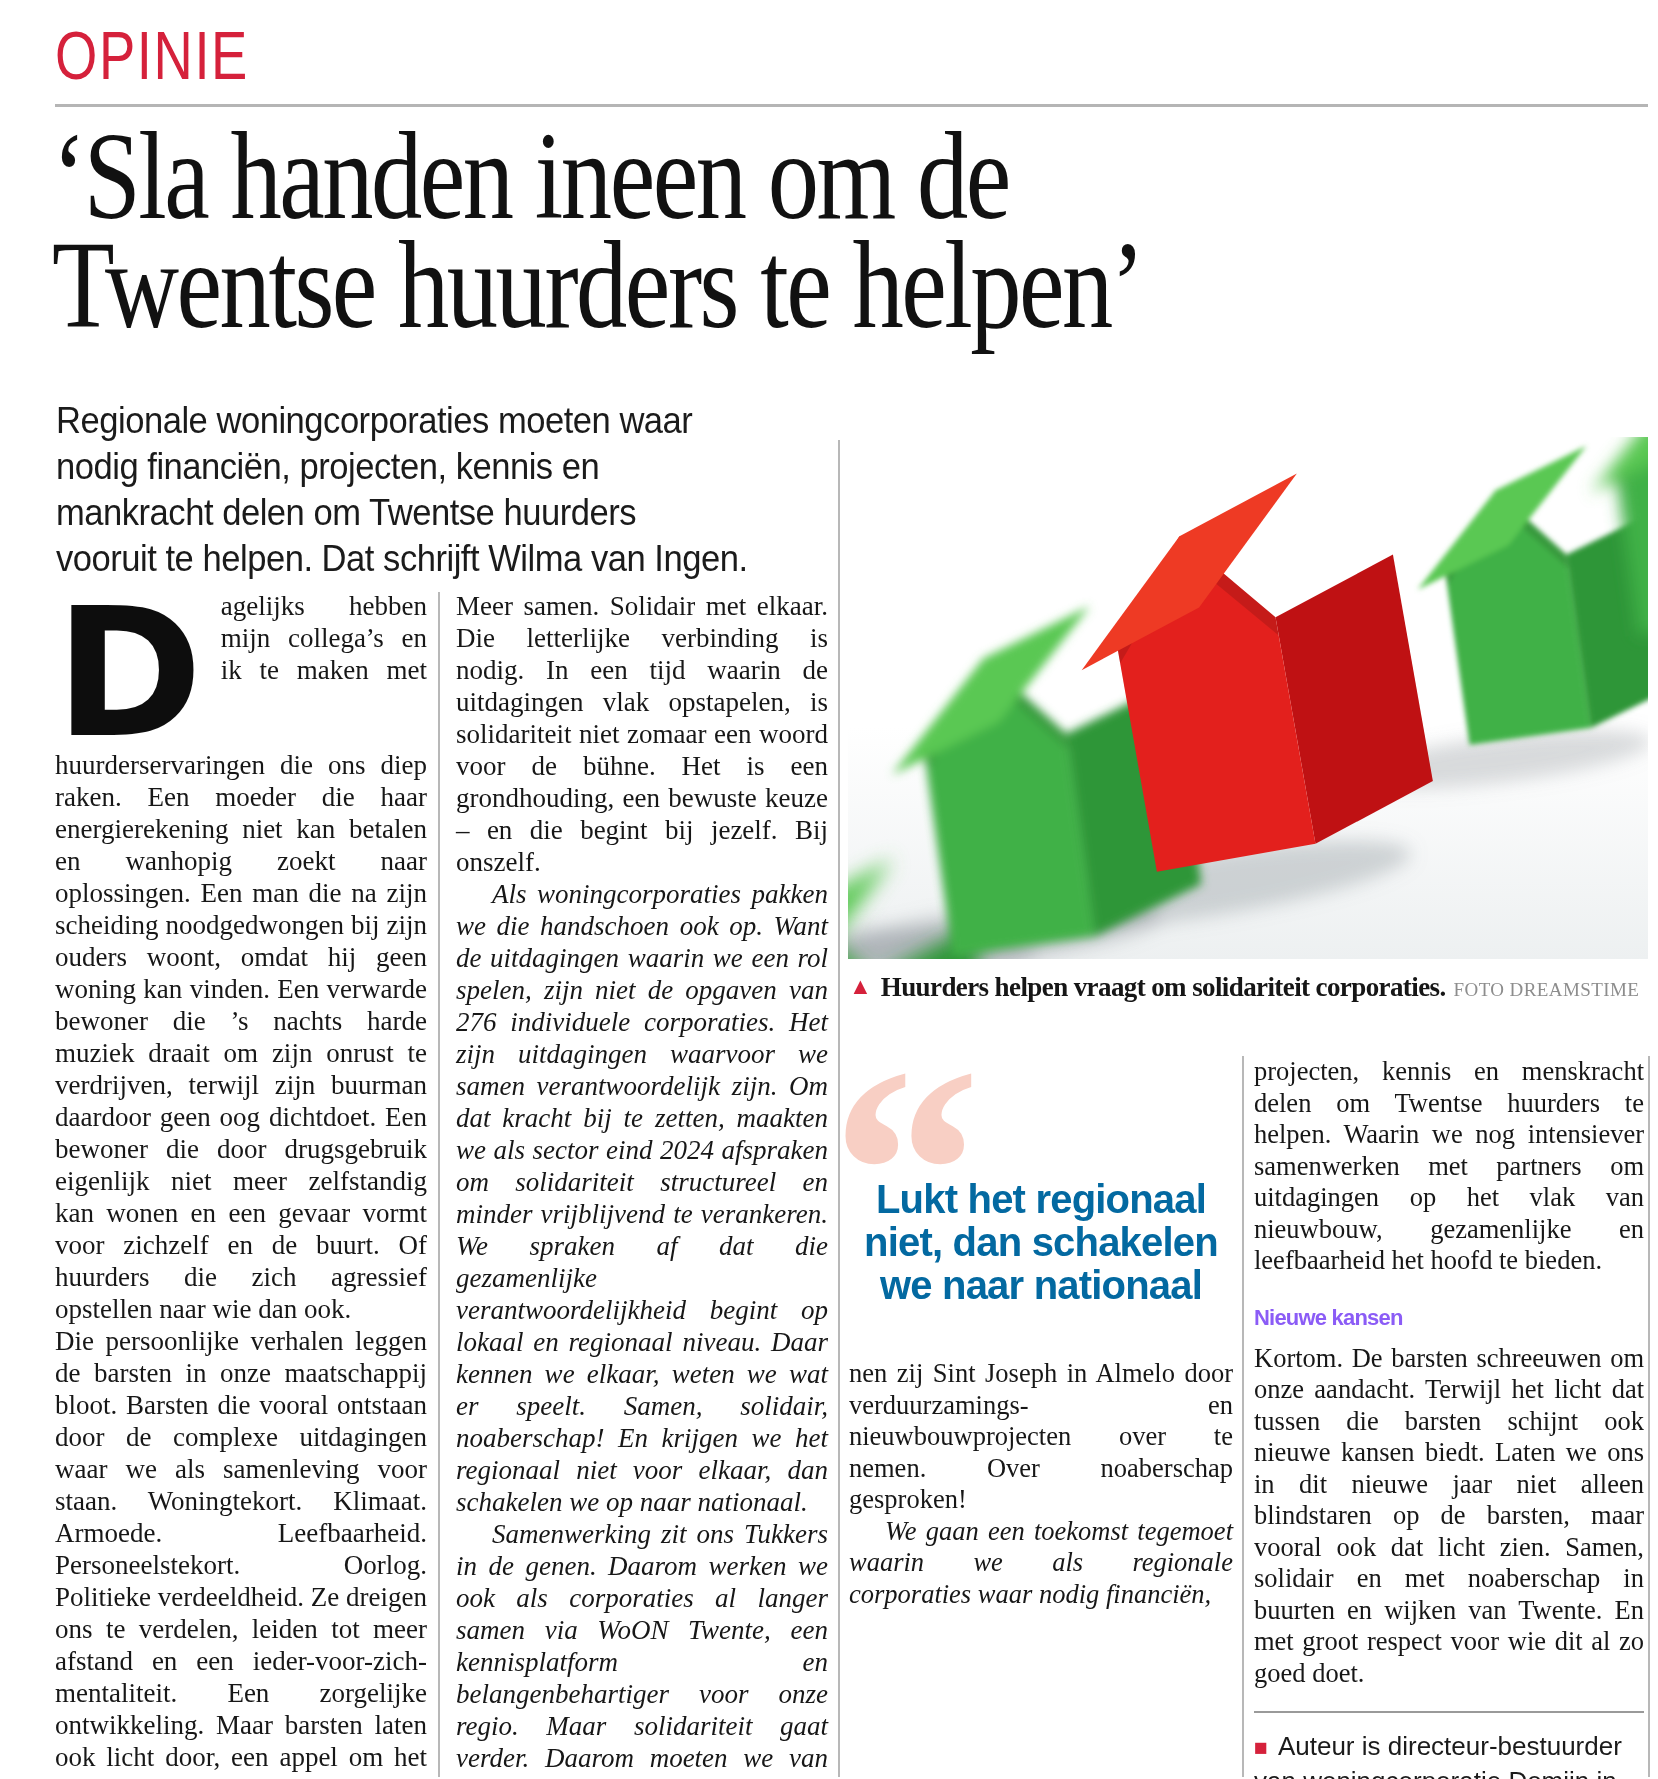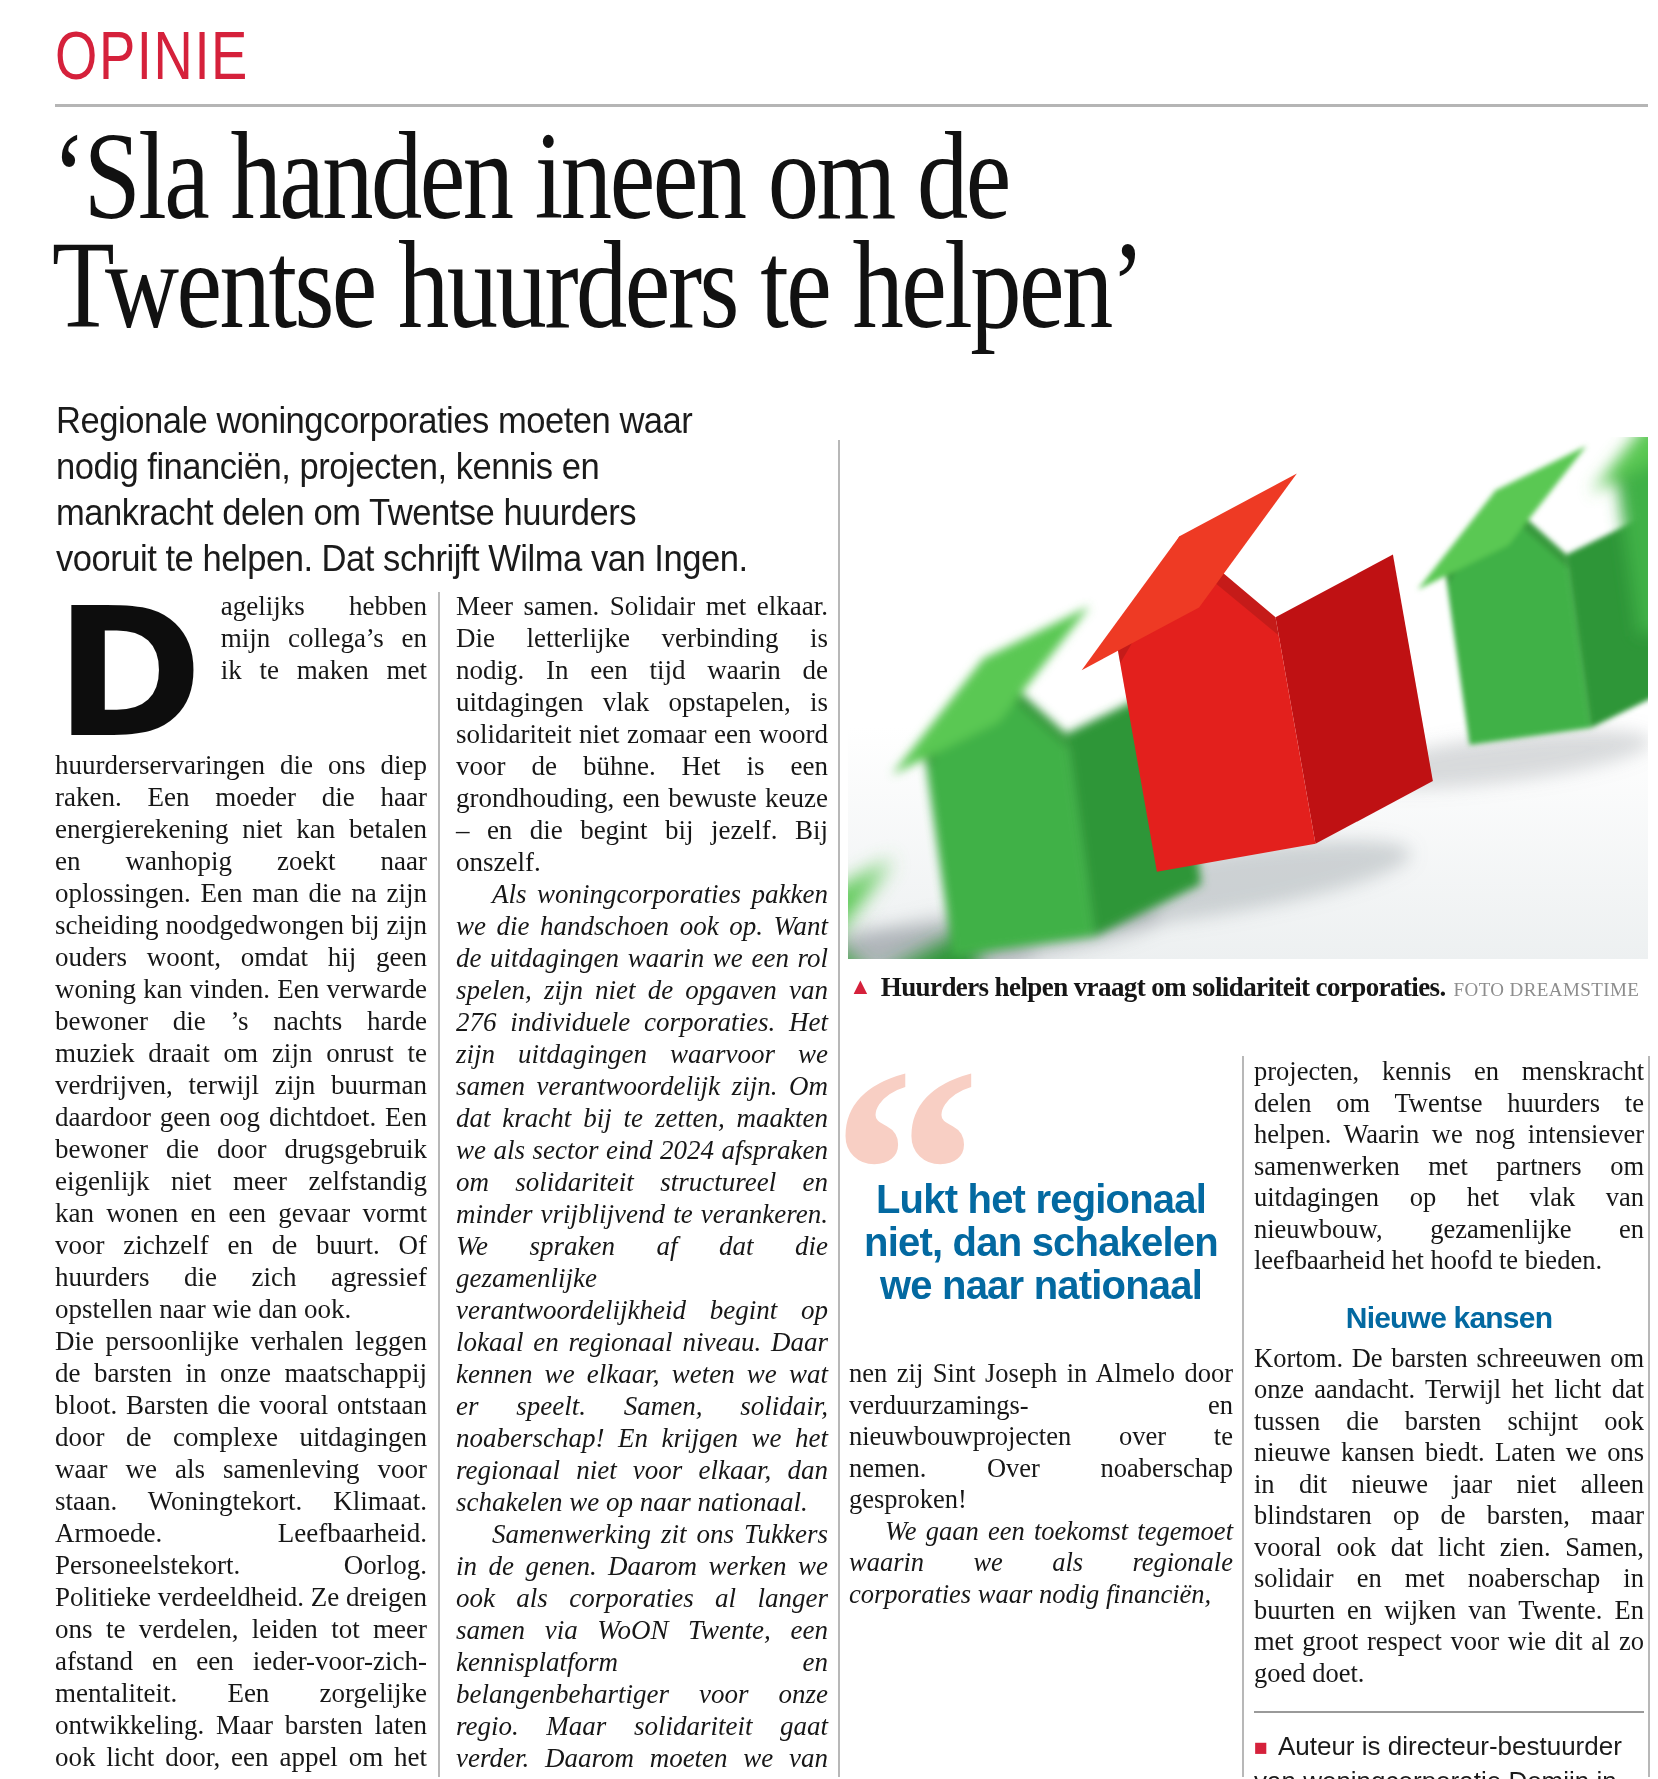--- a/index.html
+++ b/index.html
@@ -27,22 +27,22 @@
 
   .col{position:absolute;text-align:justify;font-size:27px;line-height:32px;hyphens:auto;color:#171717;}
   #col1{left:55px;top:590px;width:372px;}
   #col2{left:456px;top:590px;width:372px;}
   #col3{left:849px;top:1056px;width:384px;font-size:26.5px;line-height:31.5px;}
   #col4{left:1254px;top:1056px;width:390px;font-size:26.5px;line-height:31.5px;}
   .body-p{margin:0;}
   .indent{text-indent:36px;font-style:italic;}
   .dropcap{float:left;font-family:"DejaVu Sans",sans-serif;font-weight:700;font-size:178px;line-height:0.85;
     margin:8px 18px 0 0;color:#0d0d0d;}
-  .subhead{font-family:"Liberation Sans",sans-serif;font-weight:700;font-size:30px;line-height:34px;
-    margin:24px 0 8px 0;letter-spacing:-0.8px;color:#0369a1;text-align:center;}
+  .subhead{font-family:"Liberation Sans",sans-serif;font-weight:700;font-size:22px;line-height:34px;
+    margin:24px 0 8px 0;letter-spacing:-0.8px;color:#8b5cf6;text-align:left;}
 
   .pullquote{position:relative;margin:30px 0 28px 0;min-height:244px;font-family:"Liberation Sans",sans-serif;text-align:left;}
   .pq-glyph{position:absolute;left:-18px;top:-64px;font-family:"Liberation Serif",serif;font-weight:700;
     font-size:300px;line-height:1;color:#f8cfc4;letter-spacing:-14px;}
   .pq-text{position:relative;padding-top:92px;font-weight:700;font-size:40px;line-height:43px;
     color:#0369a1;letter-spacing:-0.8px;text-align:center;}
 
   .footnote{margin-top:6px;font-family:"Liberation Sans",sans-serif;text-align:left;}
   .footnote-rule{height:2px;background:#9a9a9a;margin:22px 0 16px 0;}
   .footnote-p{margin:0;font-size:26px;line-height:34px;color:#1b1b1b;}

